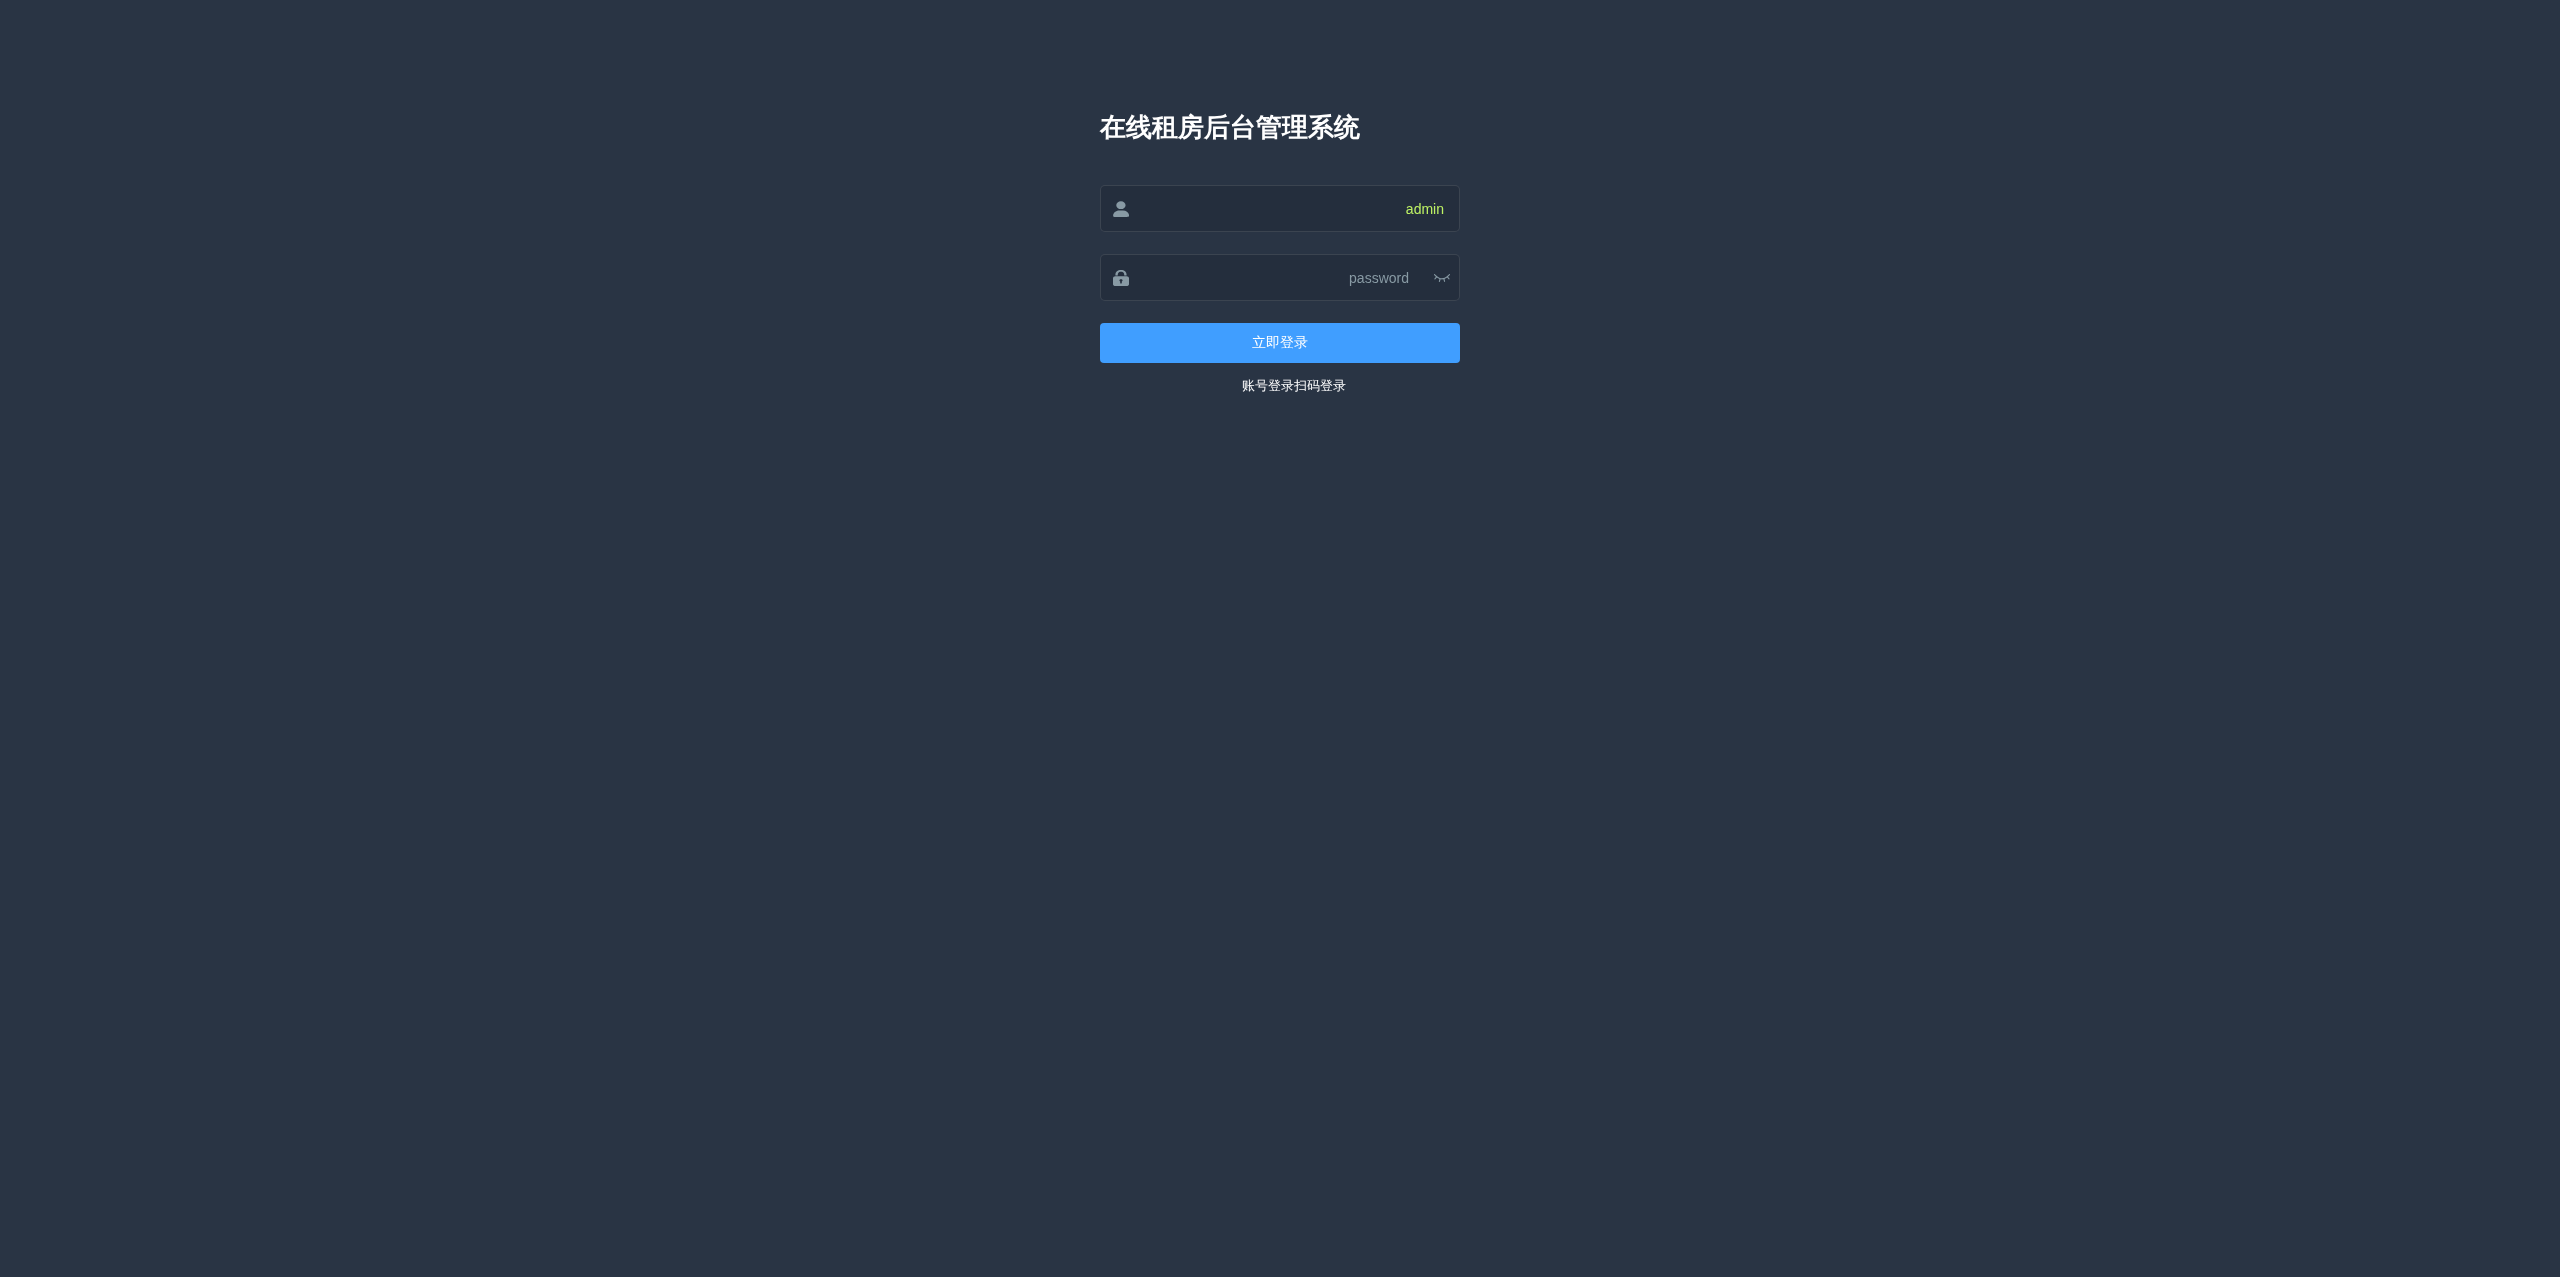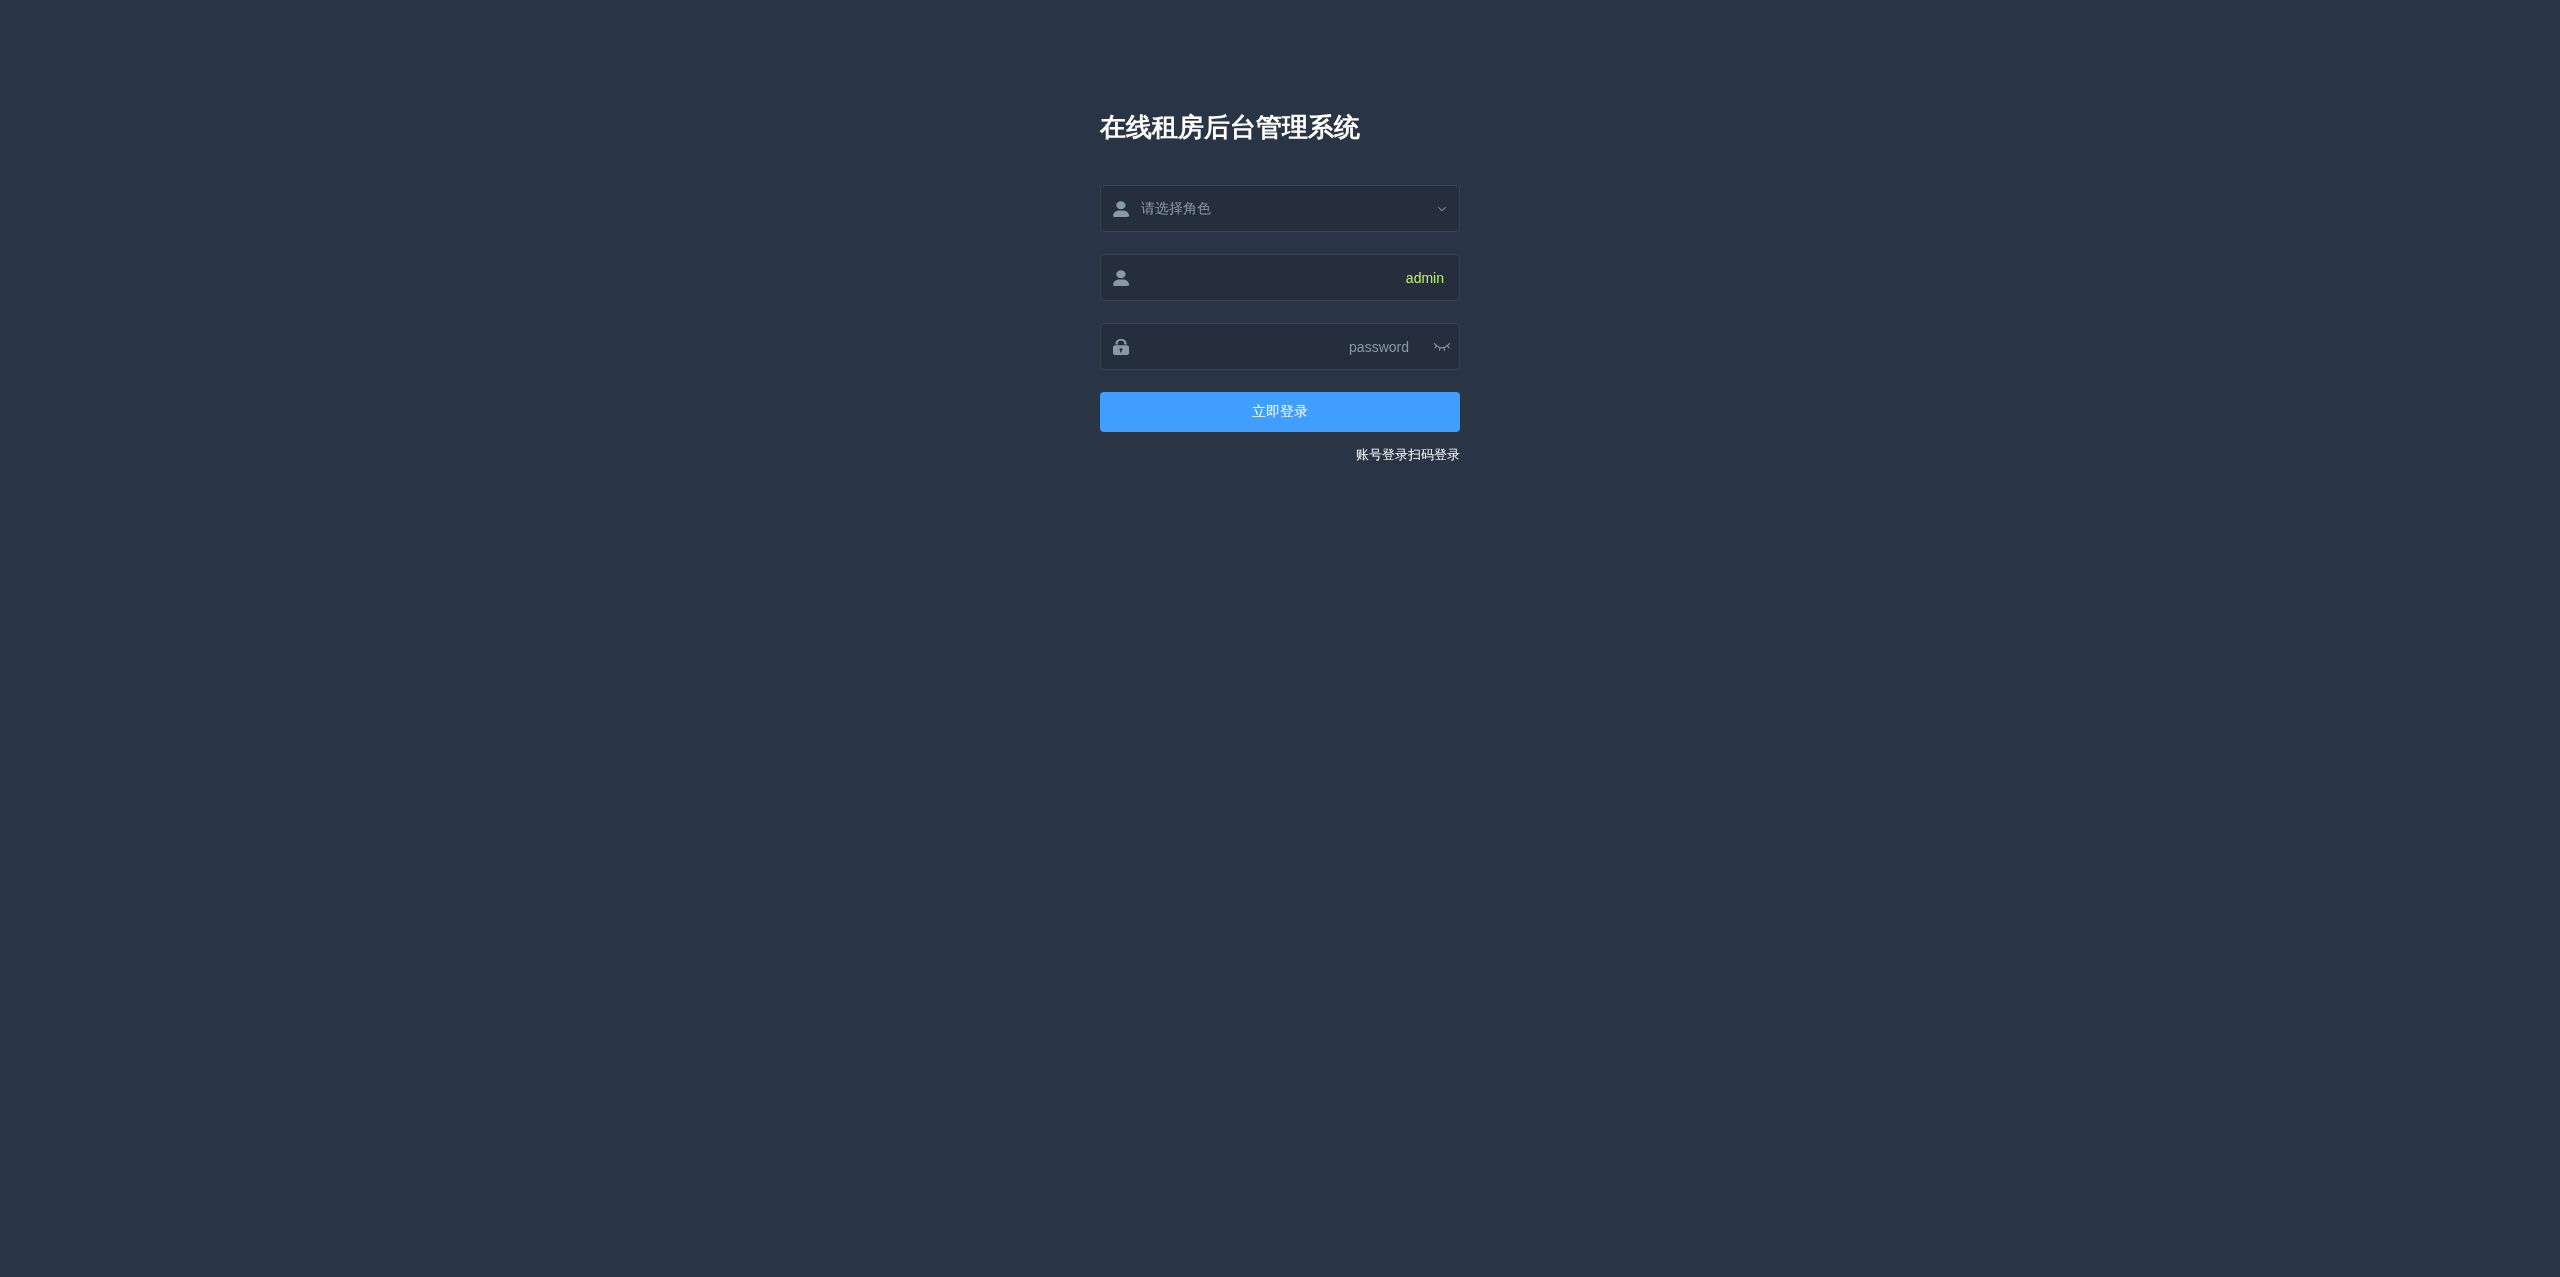--- a/index.html
+++ b/index.html
@@ -96,48 +96,35 @@
       background-color: #409eff;
       border: none;
       border-radius: 4px;
       color: #ffffff;
       font-size: 14px;
       cursor: pointer;
       margin-bottom: 14px;
     }
     .bottom-links {
       display: flex;
-      justify-content: flex-end;
+      justify-content: center;
       color: #ffffff;
       font-size: 13px;
       margin-left: 28px;
     }
     .bottom-links span {
       cursor: pointer;
     }
   </style>
 </head>
 <body>
 
 <div class="login-container">
   <h1 class="title">在线租房后台管理系统</h1>
 
-  <div class="form-item">
-    <span class="icon-wrapper">
-      <svg class="icon" viewBox="0 0 128 128">
-        <path d="M63.444 64.996c20.633 0 37.359-14.308 37.359-31.953 0-17.649-16.726-31.952-37.359-31.952-20.631 0-37.36 14.303-37.358 31.952 0 17.645 16.727 31.953 37.359 31.953zM80.57 75.65H49.434c-26.652 0-48.26 18.477-48.26 41.27v2.664c0 9.316 21.608 9.325 48.26 9.325H80.57c26.649 0 48.256-.344 48.256-9.325v-2.663c0-22.794-21.605-41.271-48.256-41.271z"></path>
-      </svg>
-    </span>
-    <span class="select-display">请选择角色</span>
-    <span class="suffix-icon-wrapper">
-      <svg class="chevron-icon" viewBox="0 0 24 24">
-        <polyline points="6 9 12 15 18 9"></polyline>
-      </svg>
-    </span>
-  </div>
 
   <div class="form-item">
     <span class="icon-wrapper">
       <svg class="icon" viewBox="0 0 128 128">
         <path d="M63.444 64.996c20.633 0 37.359-14.308 37.359-31.953 0-17.649-16.726-31.952-37.359-31.952-20.631 0-37.36 14.303-37.358 31.952 0 17.645 16.727 31.953 37.359 31.953zM80.57 75.65H49.434c-26.652 0-48.26 18.477-48.26 41.27v2.664c0 9.316 21.608 9.325 48.26 9.325H80.57c26.649 0 48.256-.344 48.256-9.325v-2.663c0-22.794-21.605-41.271-48.256-41.271z"></path>
       </svg>
     </span>
     <input type="text" class="form-input" value="admin" style="">
   </div>
 

